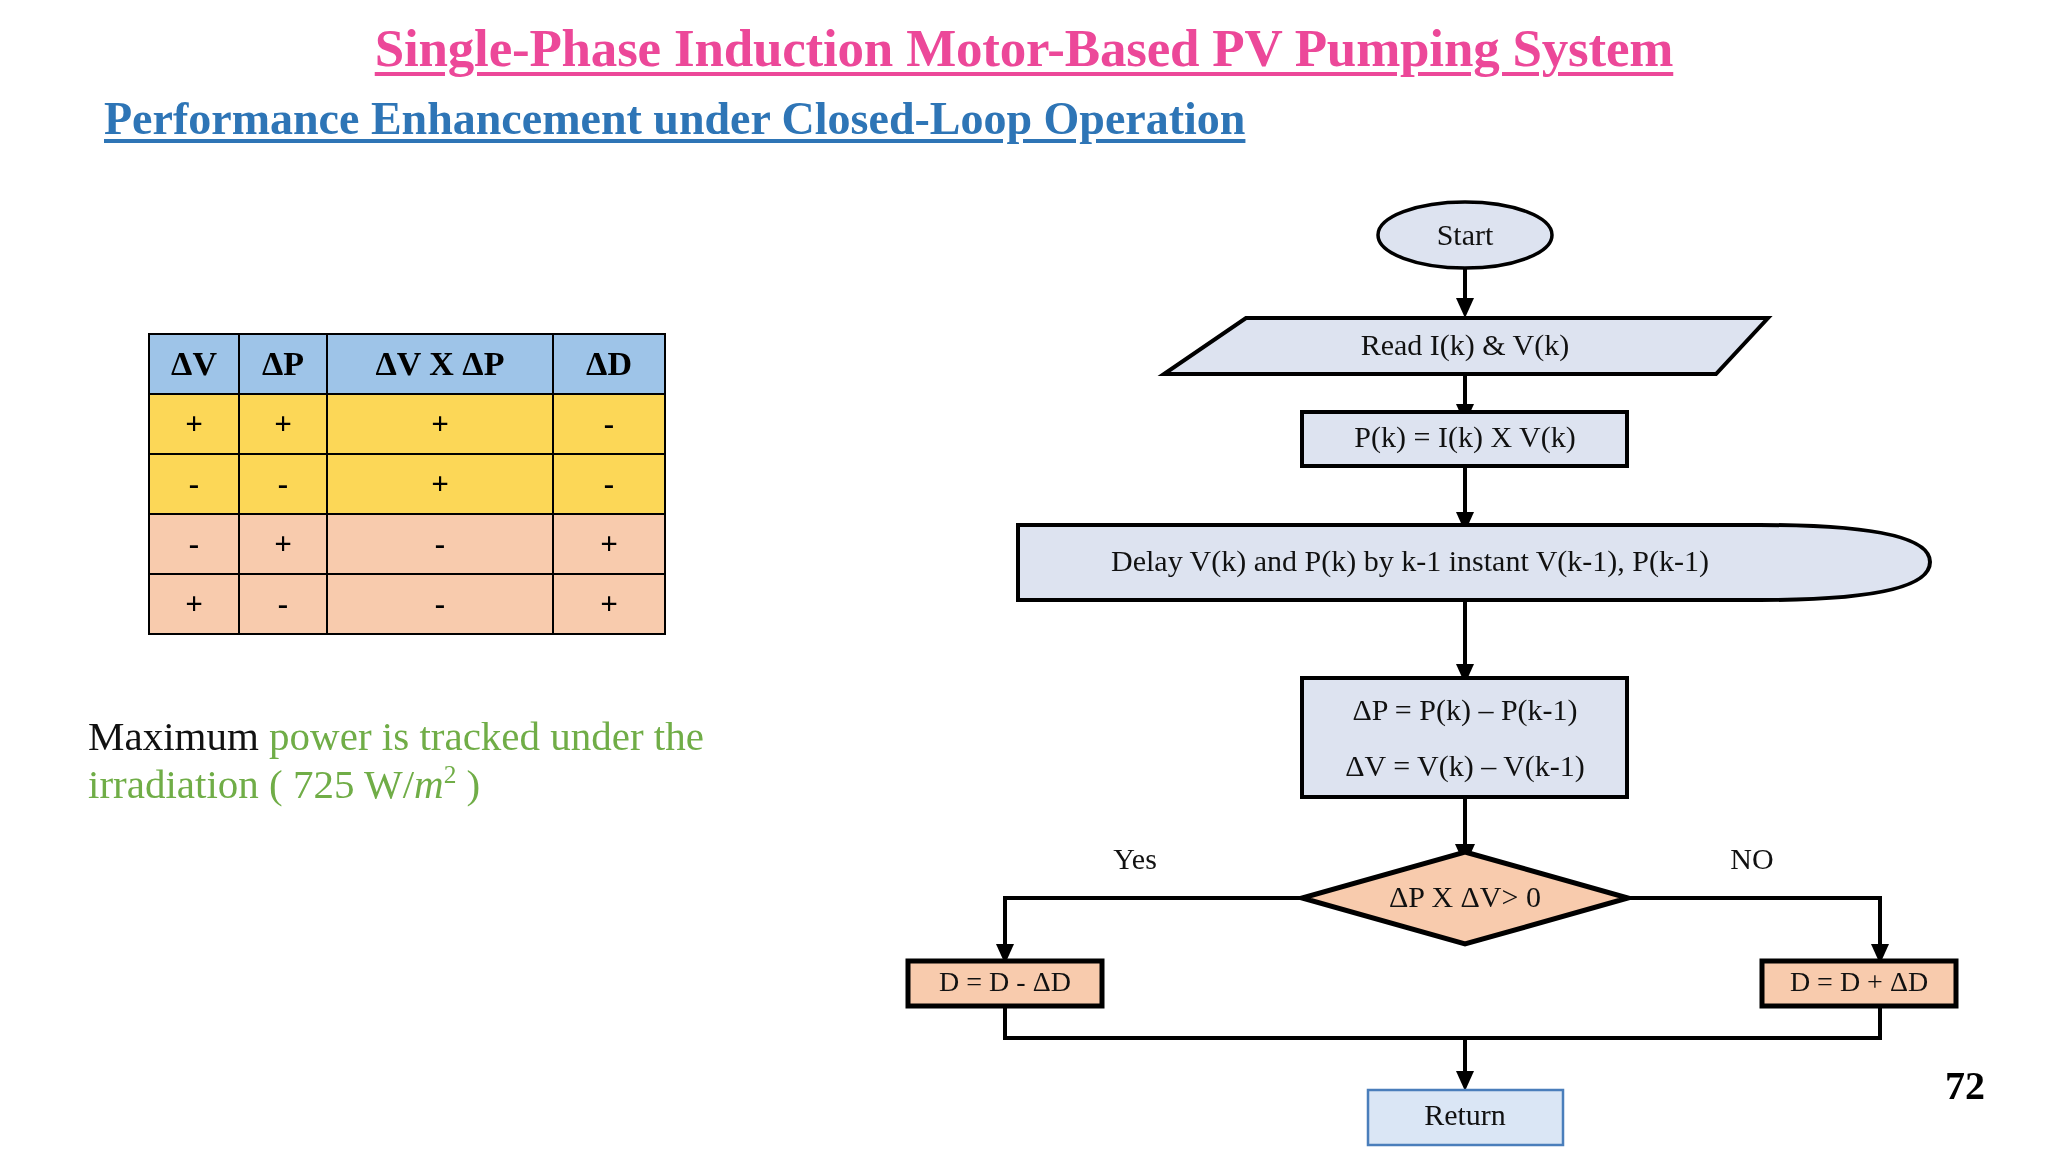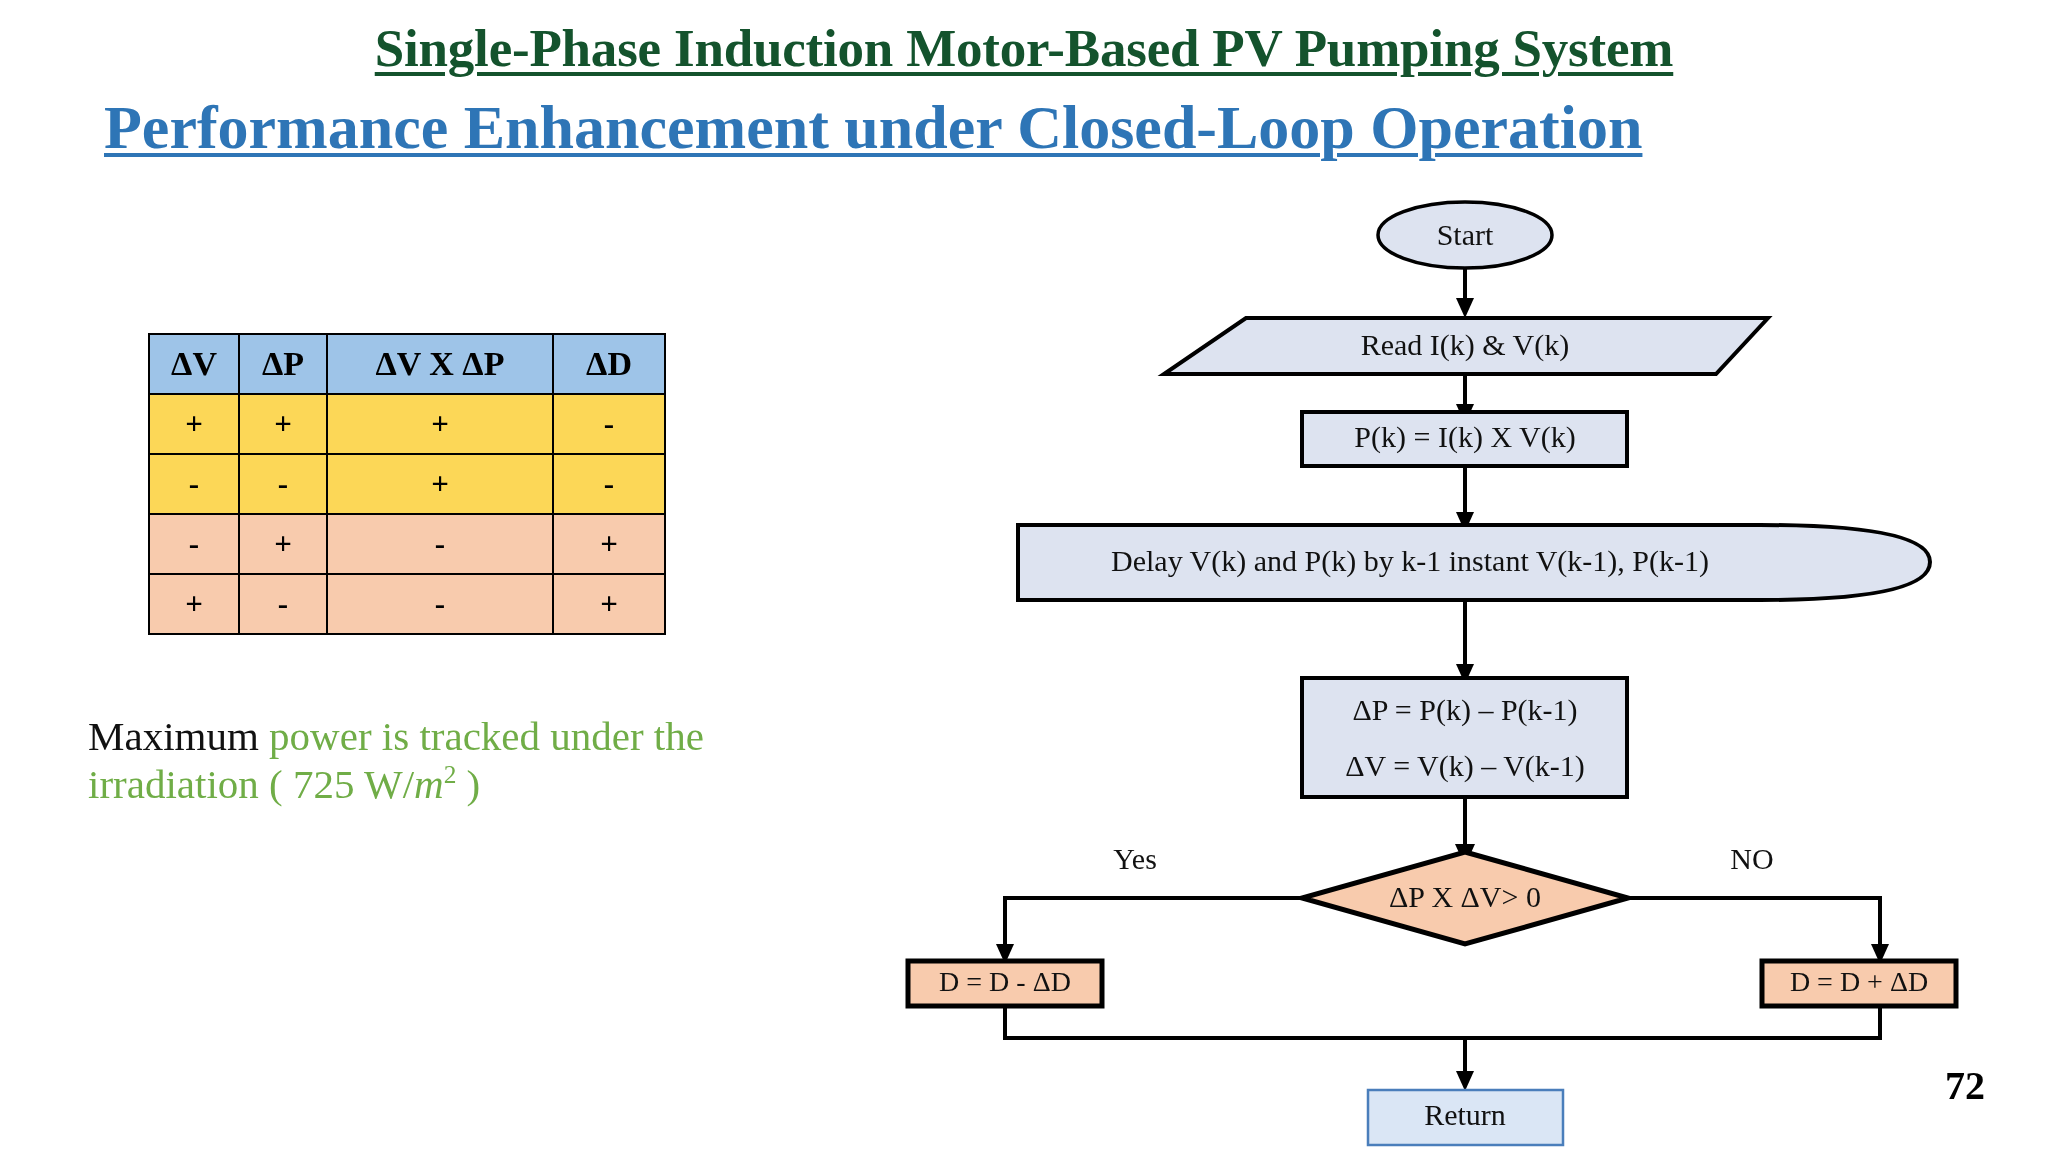--- a/index.html
+++ b/index.html
@@ -22,33 +22,33 @@
   .title-main {
     position: absolute;
     left: 0;
     top: 18px;
     width: 2048px;
     text-align: center;
     font-family: "Liberation Serif", serif;
     font-weight: bold;
     font-size: 53px;
     letter-spacing: -0.2px;
-    color: #14532d;
+    color: #ec4899;
     text-decoration: underline;
     text-decoration-thickness: 4px;
     text-underline-offset: 6px;
     white-space: nowrap;
   }
   .title-sub {
     position: absolute;
     left: 104px;
     top: 92px;
     font-family: "Liberation Serif", serif;
     font-weight: bold;
-    font-size: 62px;
+    font-size: 46px;
     color: #2E75B6;
     text-decoration: underline;
     text-decoration-thickness: 4px;
     text-underline-offset: 5px;
     white-space: nowrap;
   }
   .title-section {
     position: absolute;
     left: 108px;
     top: 163px;

